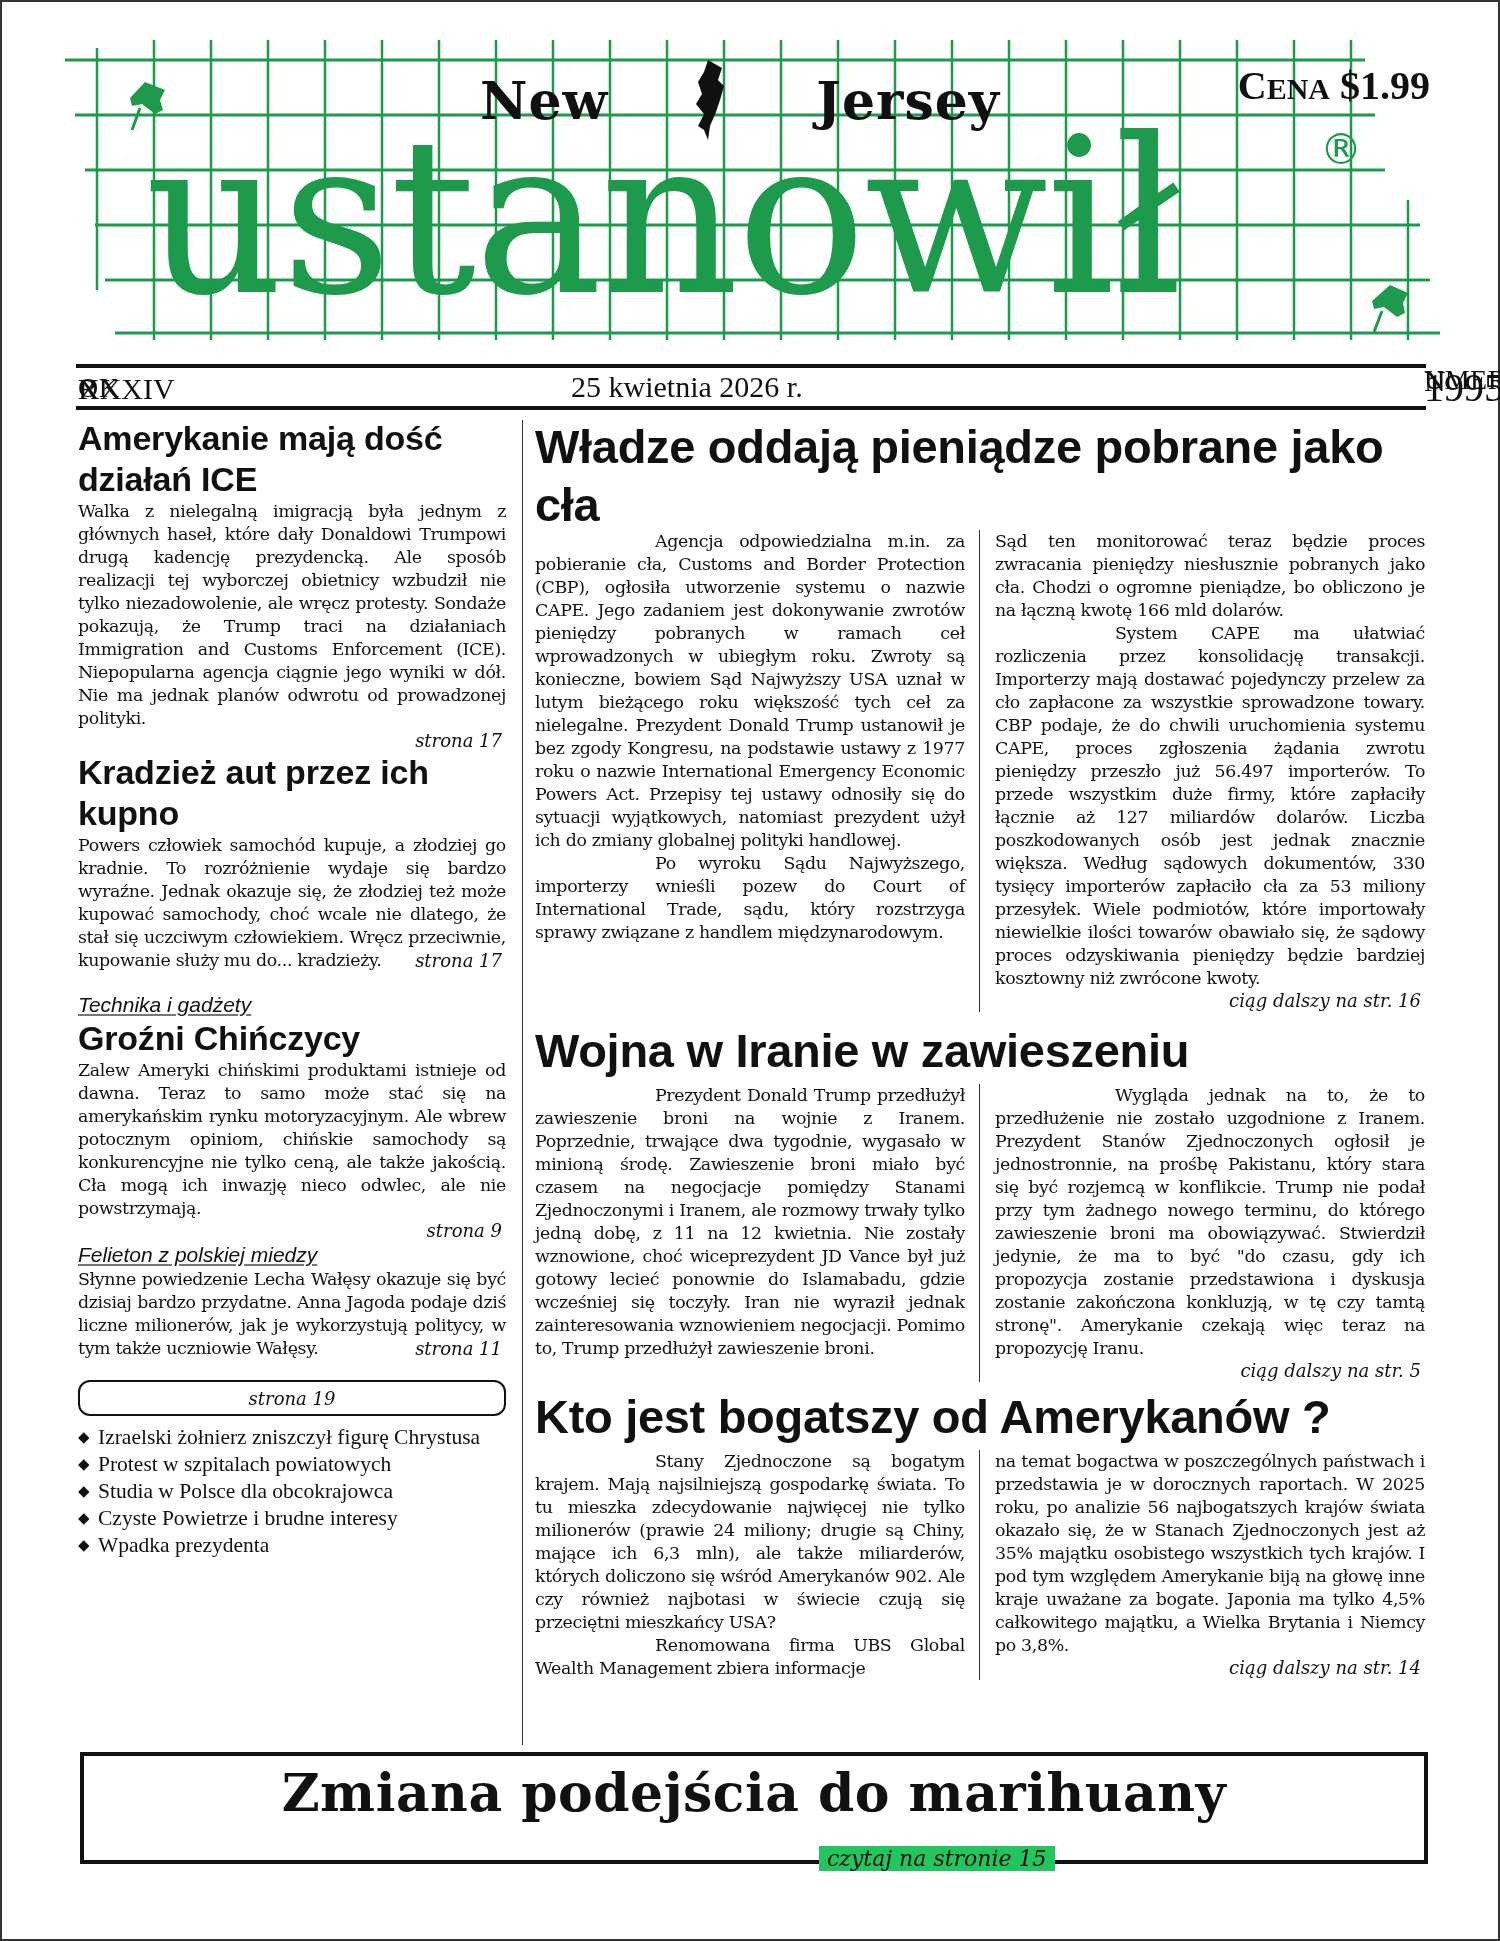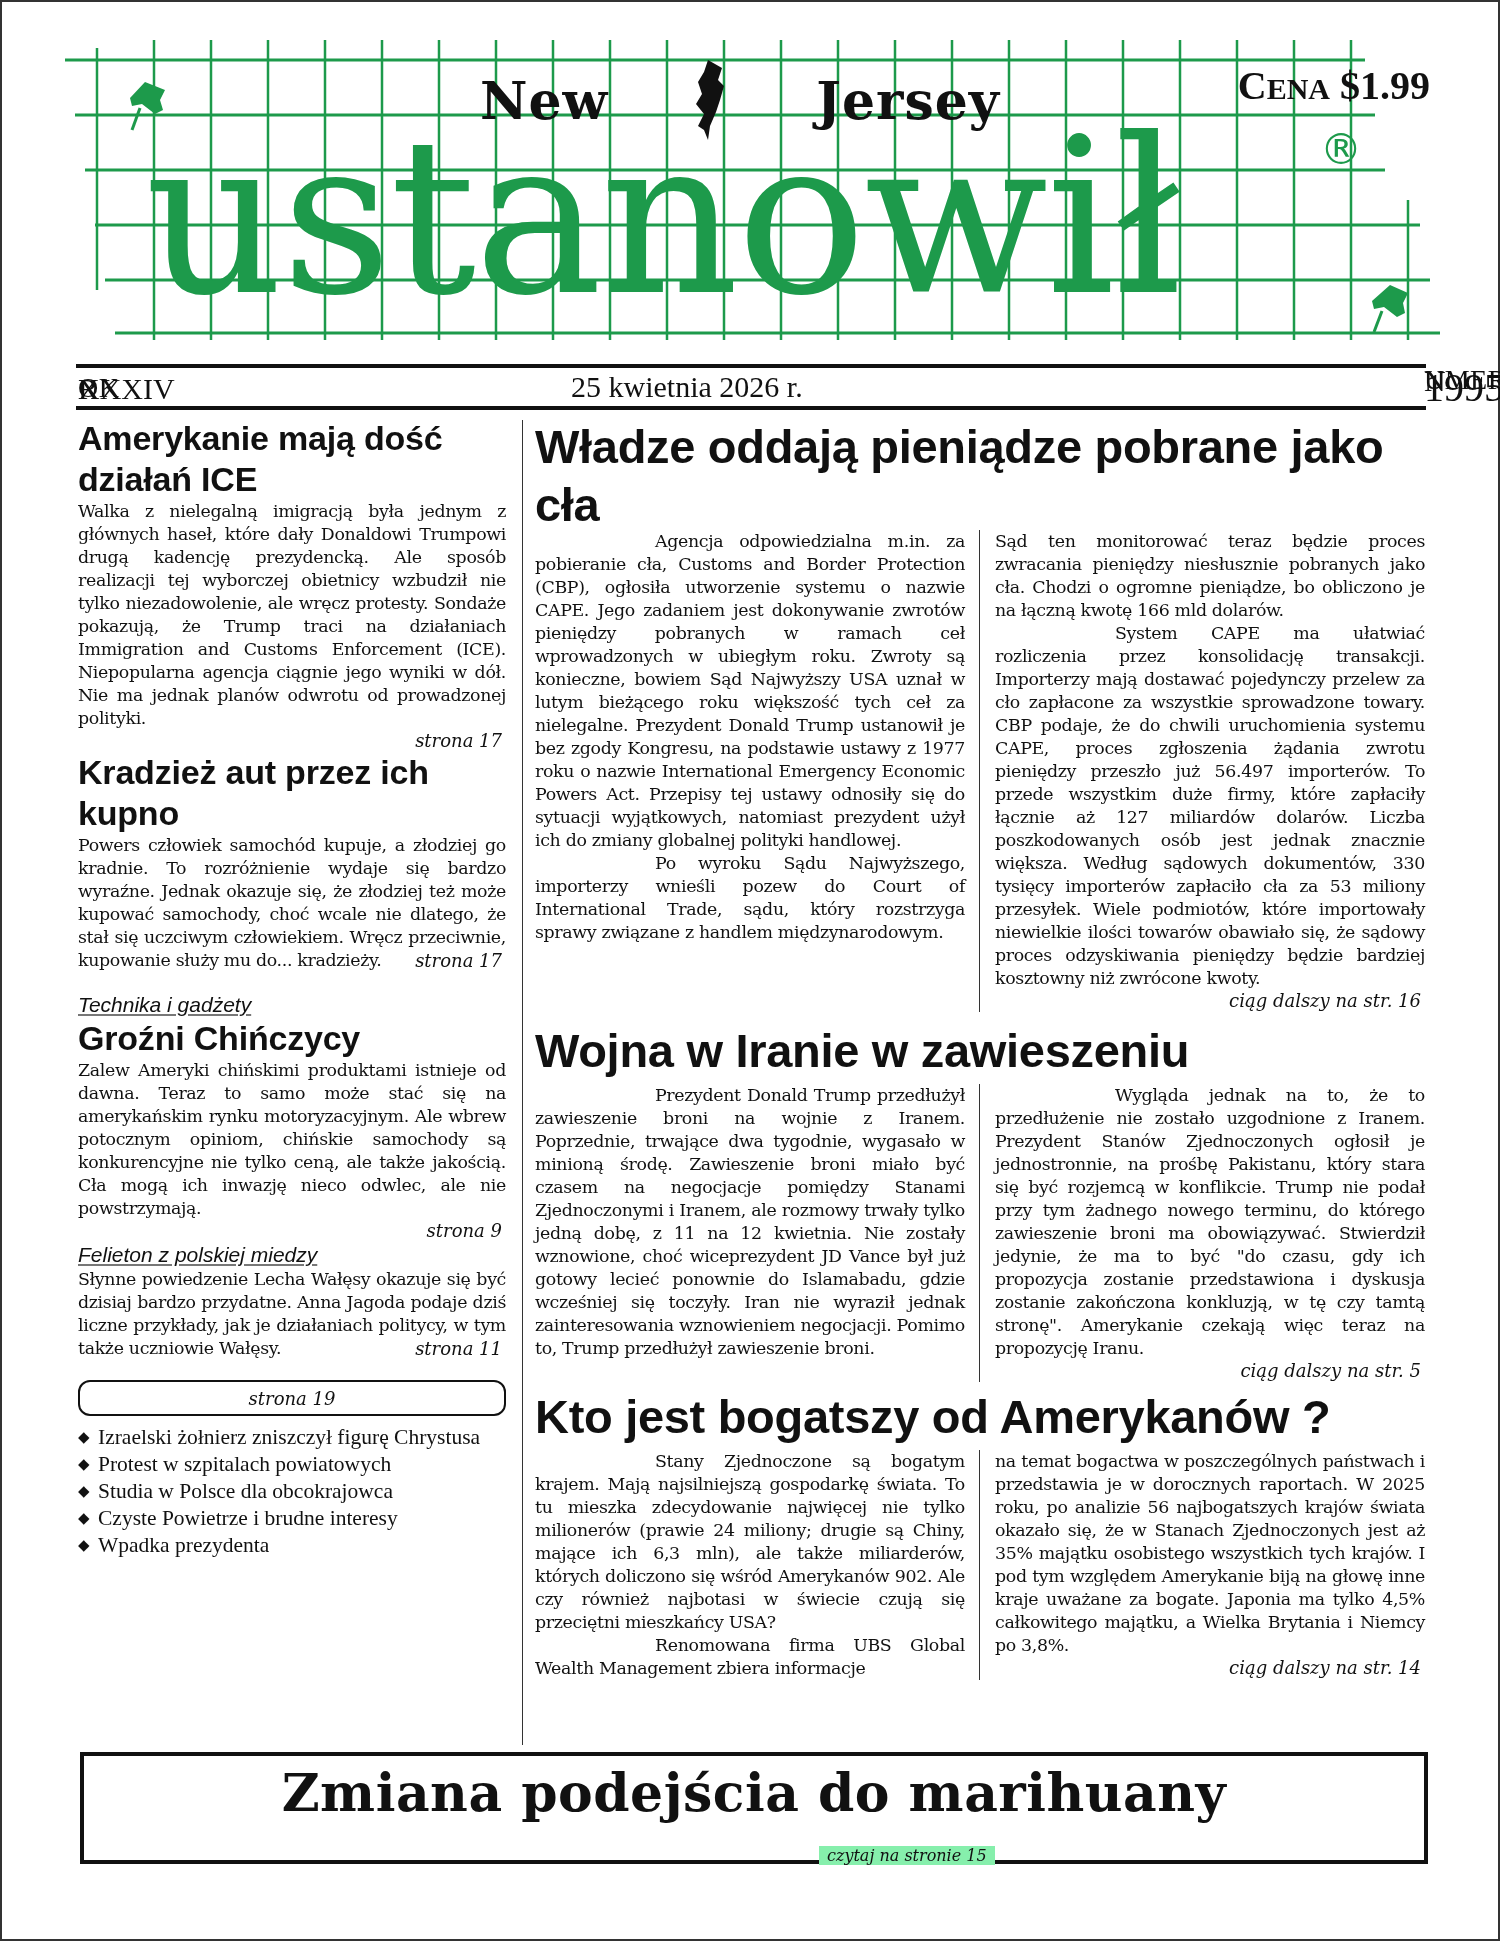--- a/index.html
+++ b/index.html
@@ -52,22 +52,22 @@
   .main { position: absolute; left: 535px; top: 418px; width: 890px; }
   .main-h { font-size: 47px; line-height: 58px; letter-spacing: -0.3px; }
   .cols { display: flex; justify-content: space-between; }
   .col { width: 430px; }
   .col.r { border-left: 1px solid #333; padding-left: 15px; width: 446px; }
 
   
   .banner { position: absolute; left: 80px; top: 1752px; width: 1348px; height: 112px; border: 4px solid #111; }
   .banner-title { position: absolute; left: 0; top: 6px; width: 100%; text-align: center;
     font-family: "DejaVu Serif", serif; font-weight: bold; font-size: 52px; letter-spacing: 0.5px; transform: scaleX(1.0); }
-  .banner-ref { position: absolute; left: 735px; top: 90px; background: #86efac; padding: 0 8px;
-    font-family: "DejaVu Serif", serif; font-style: italic; font-size: 16px; }
+  .banner-ref { position: absolute; left: 735px; top: 90px; background: #22c55e; padding: 0 8px;
+    font-family: "DejaVu Serif", serif; font-style: italic; font-size: 22px; }
 </style>
 </head>
 <body>
 
 <div class="page-border"></div>
 
 <div class="masthead">
   <svg class="grid-svg" width="1380" height="300">
     <g stroke="#1d9a4b" stroke-width="3">
       <line x1="5" y1="20" x2="1305" y2="20"></line>
@@ -162,21 +162,21 @@
 
   <div style="margin-top:20px;">
     <div class="kicker">Technika i gadżety</div>
     <h2 class="h-sans lc-h">Groźni Chińczycy</h2>
     <p class="body-text">Zalew Ameryki chińskimi produktami istnieje od dawna. Teraz to samo może stać się na amerykańskim rynku motoryzacyjnym. Ale wbrew potocznym opiniom, chińskie samochody są konkurencyjne nie tylko ceną, ale także jakością. Cła mogą ich inwazję nieco odwlec, ale nie powstrzymają.</p>
     <div class="ref">strona 9</div>
   </div>
 
   <div style="margin-top:0px;">
     <div class="kicker">Felieton z polskiej miedzy</div>
-    <p class="body-text">Słynne powiedzenie Lecha Wałęsy okazuje się być dzisiaj bardzo przydatne. Anna Jagoda podaje dziś liczne przykłady, jak je działaniach politycy, w tym także uczniowie Wałęsy.</p>
+    <p class="body-text">Słynne powiedzenie Lecha Wałęsy okazuje się być dzisiaj bardzo przydatne. Anna Jagoda podaje dziś liczne milionerów, jak je wykorzystują politycy, w tym także uczniowie Wałęsy.</p>
     <div class="ref" style="margin-top:-22px;">strona 11</div>
   </div>
 
   <div class="box">
     <div class="s">strona 19</div>
   </div>
   <ul class="bullets">
     <li><span class="b">◆</span><span class="wrap">Izraelski żołnierz zniszczył figurę Chrystusa</span></li>
     <li><span class="b">◆</span><span class="wrap">Protest w szpitalach powiatowych</span></li>
     <li><span class="b">◆</span><span class="wrap">Studia w Polsce dla obcokrajowca</span></li>

